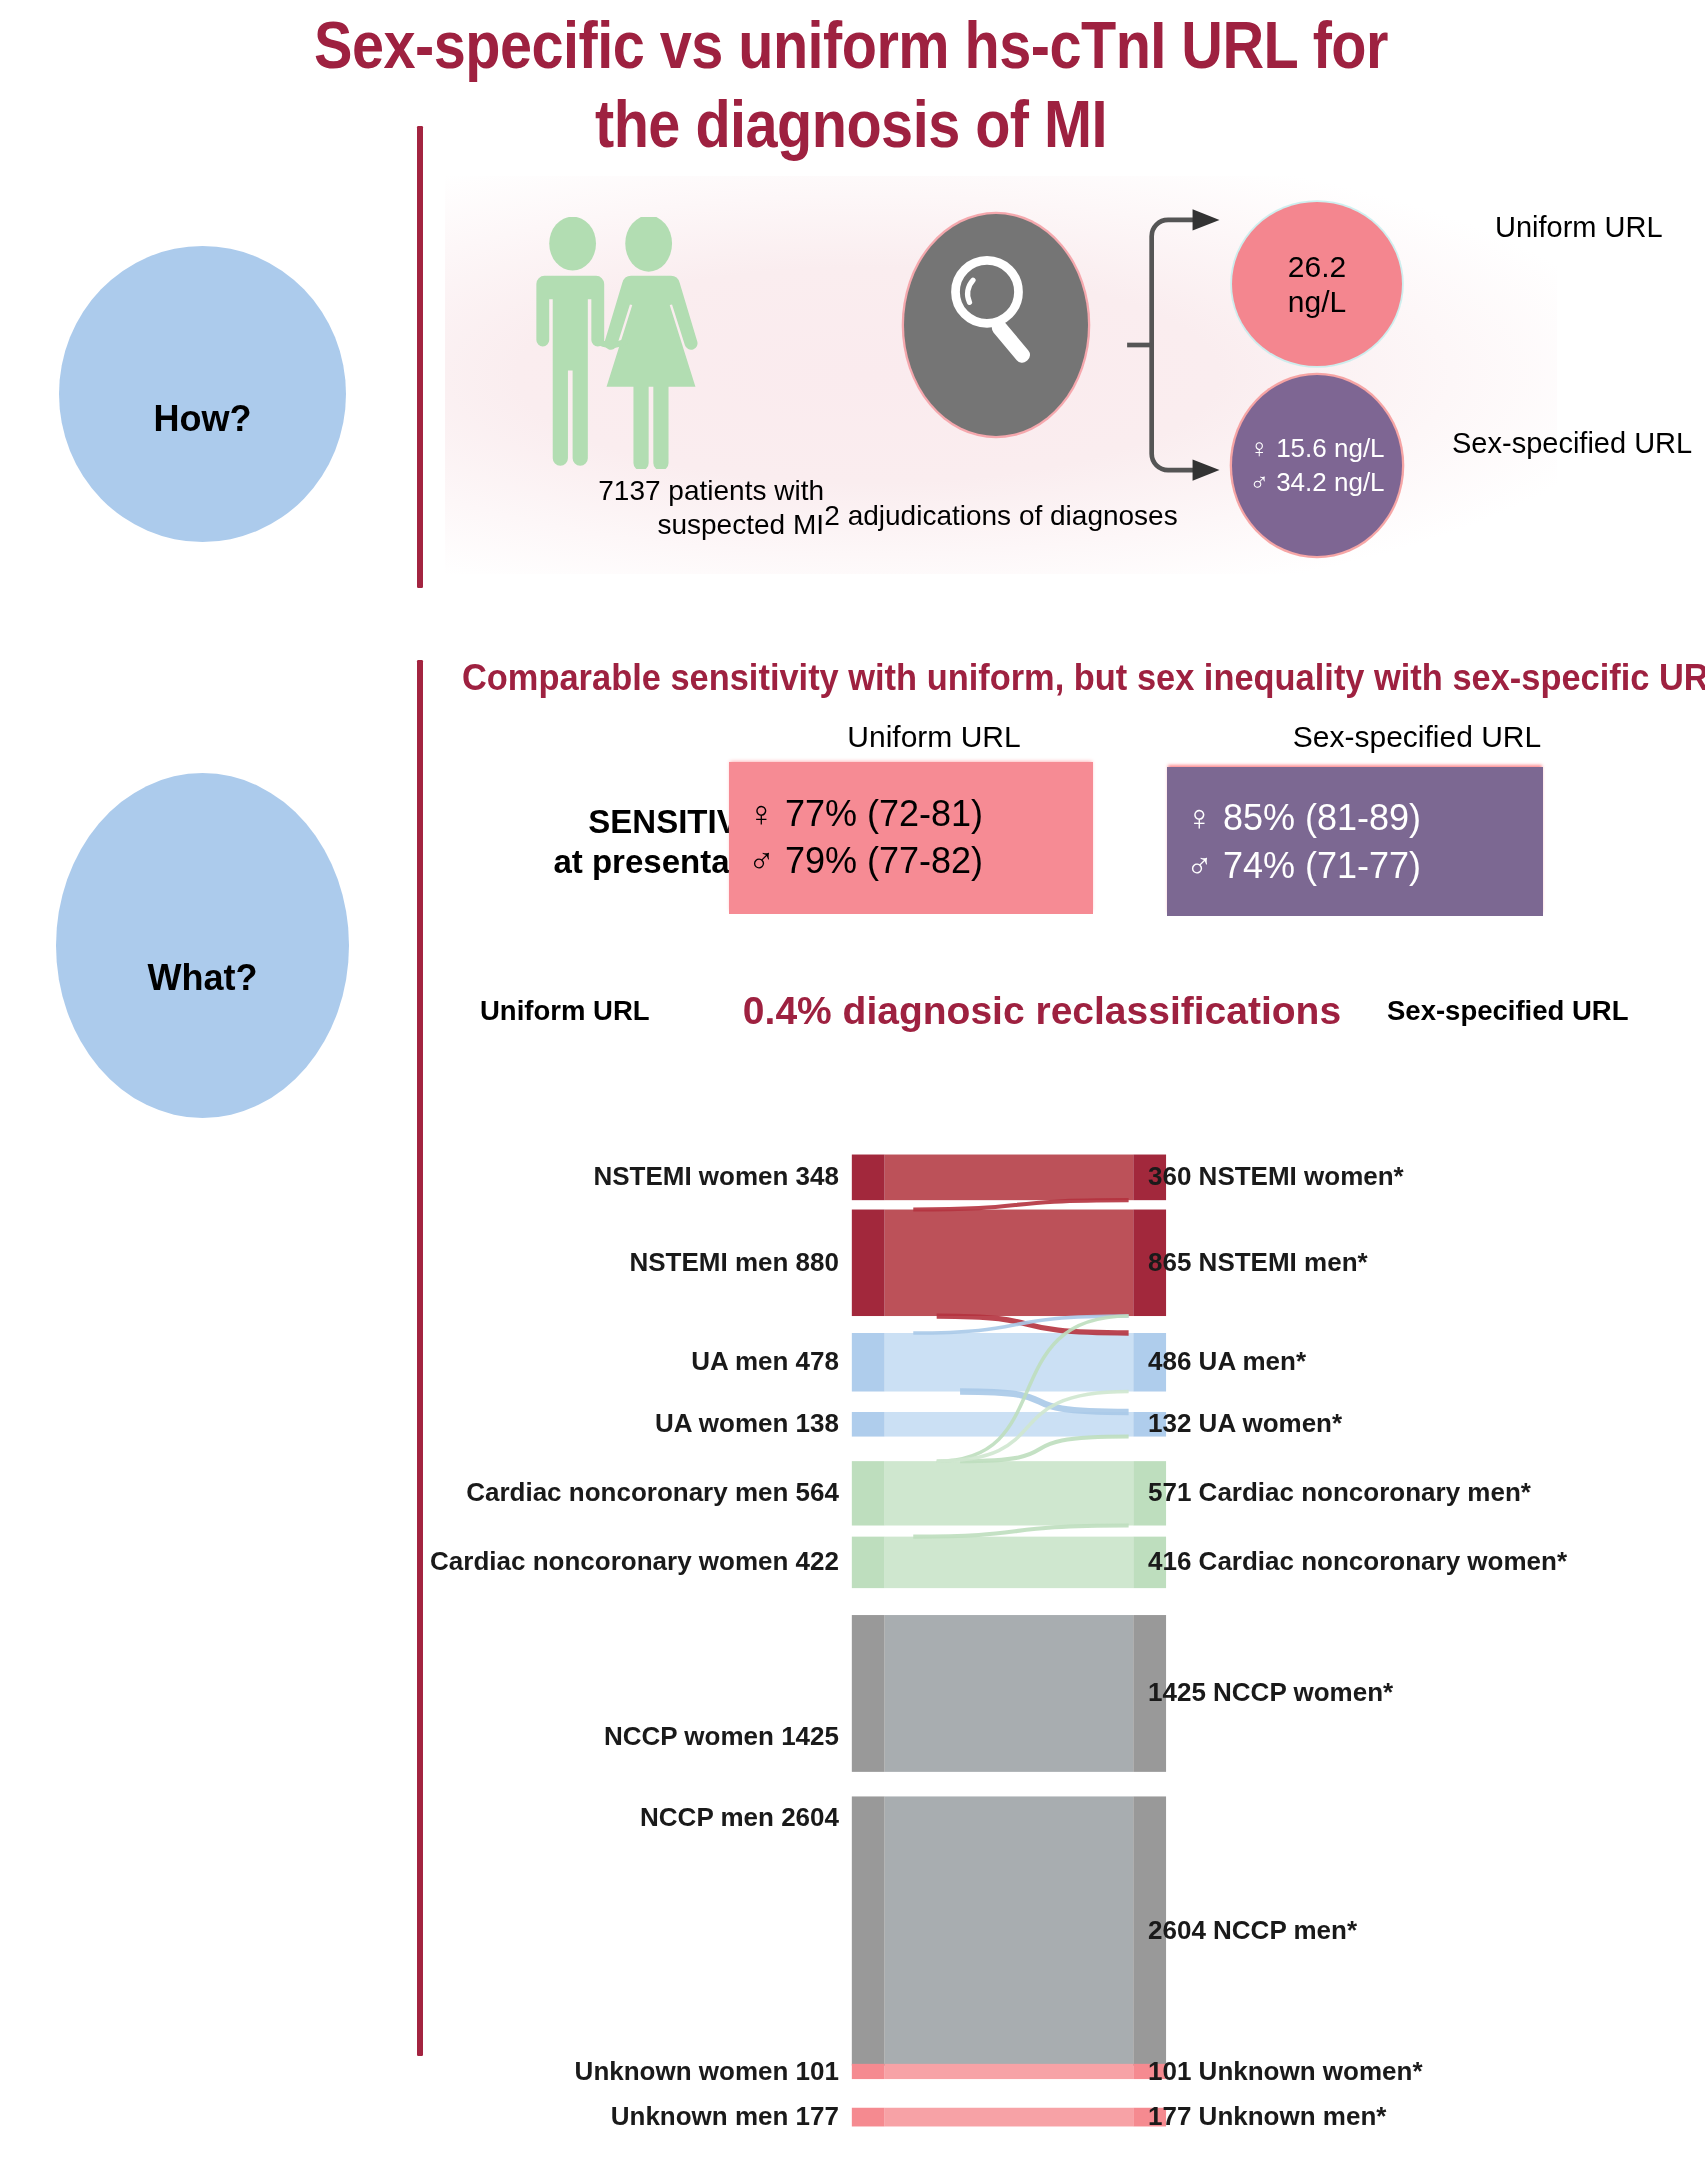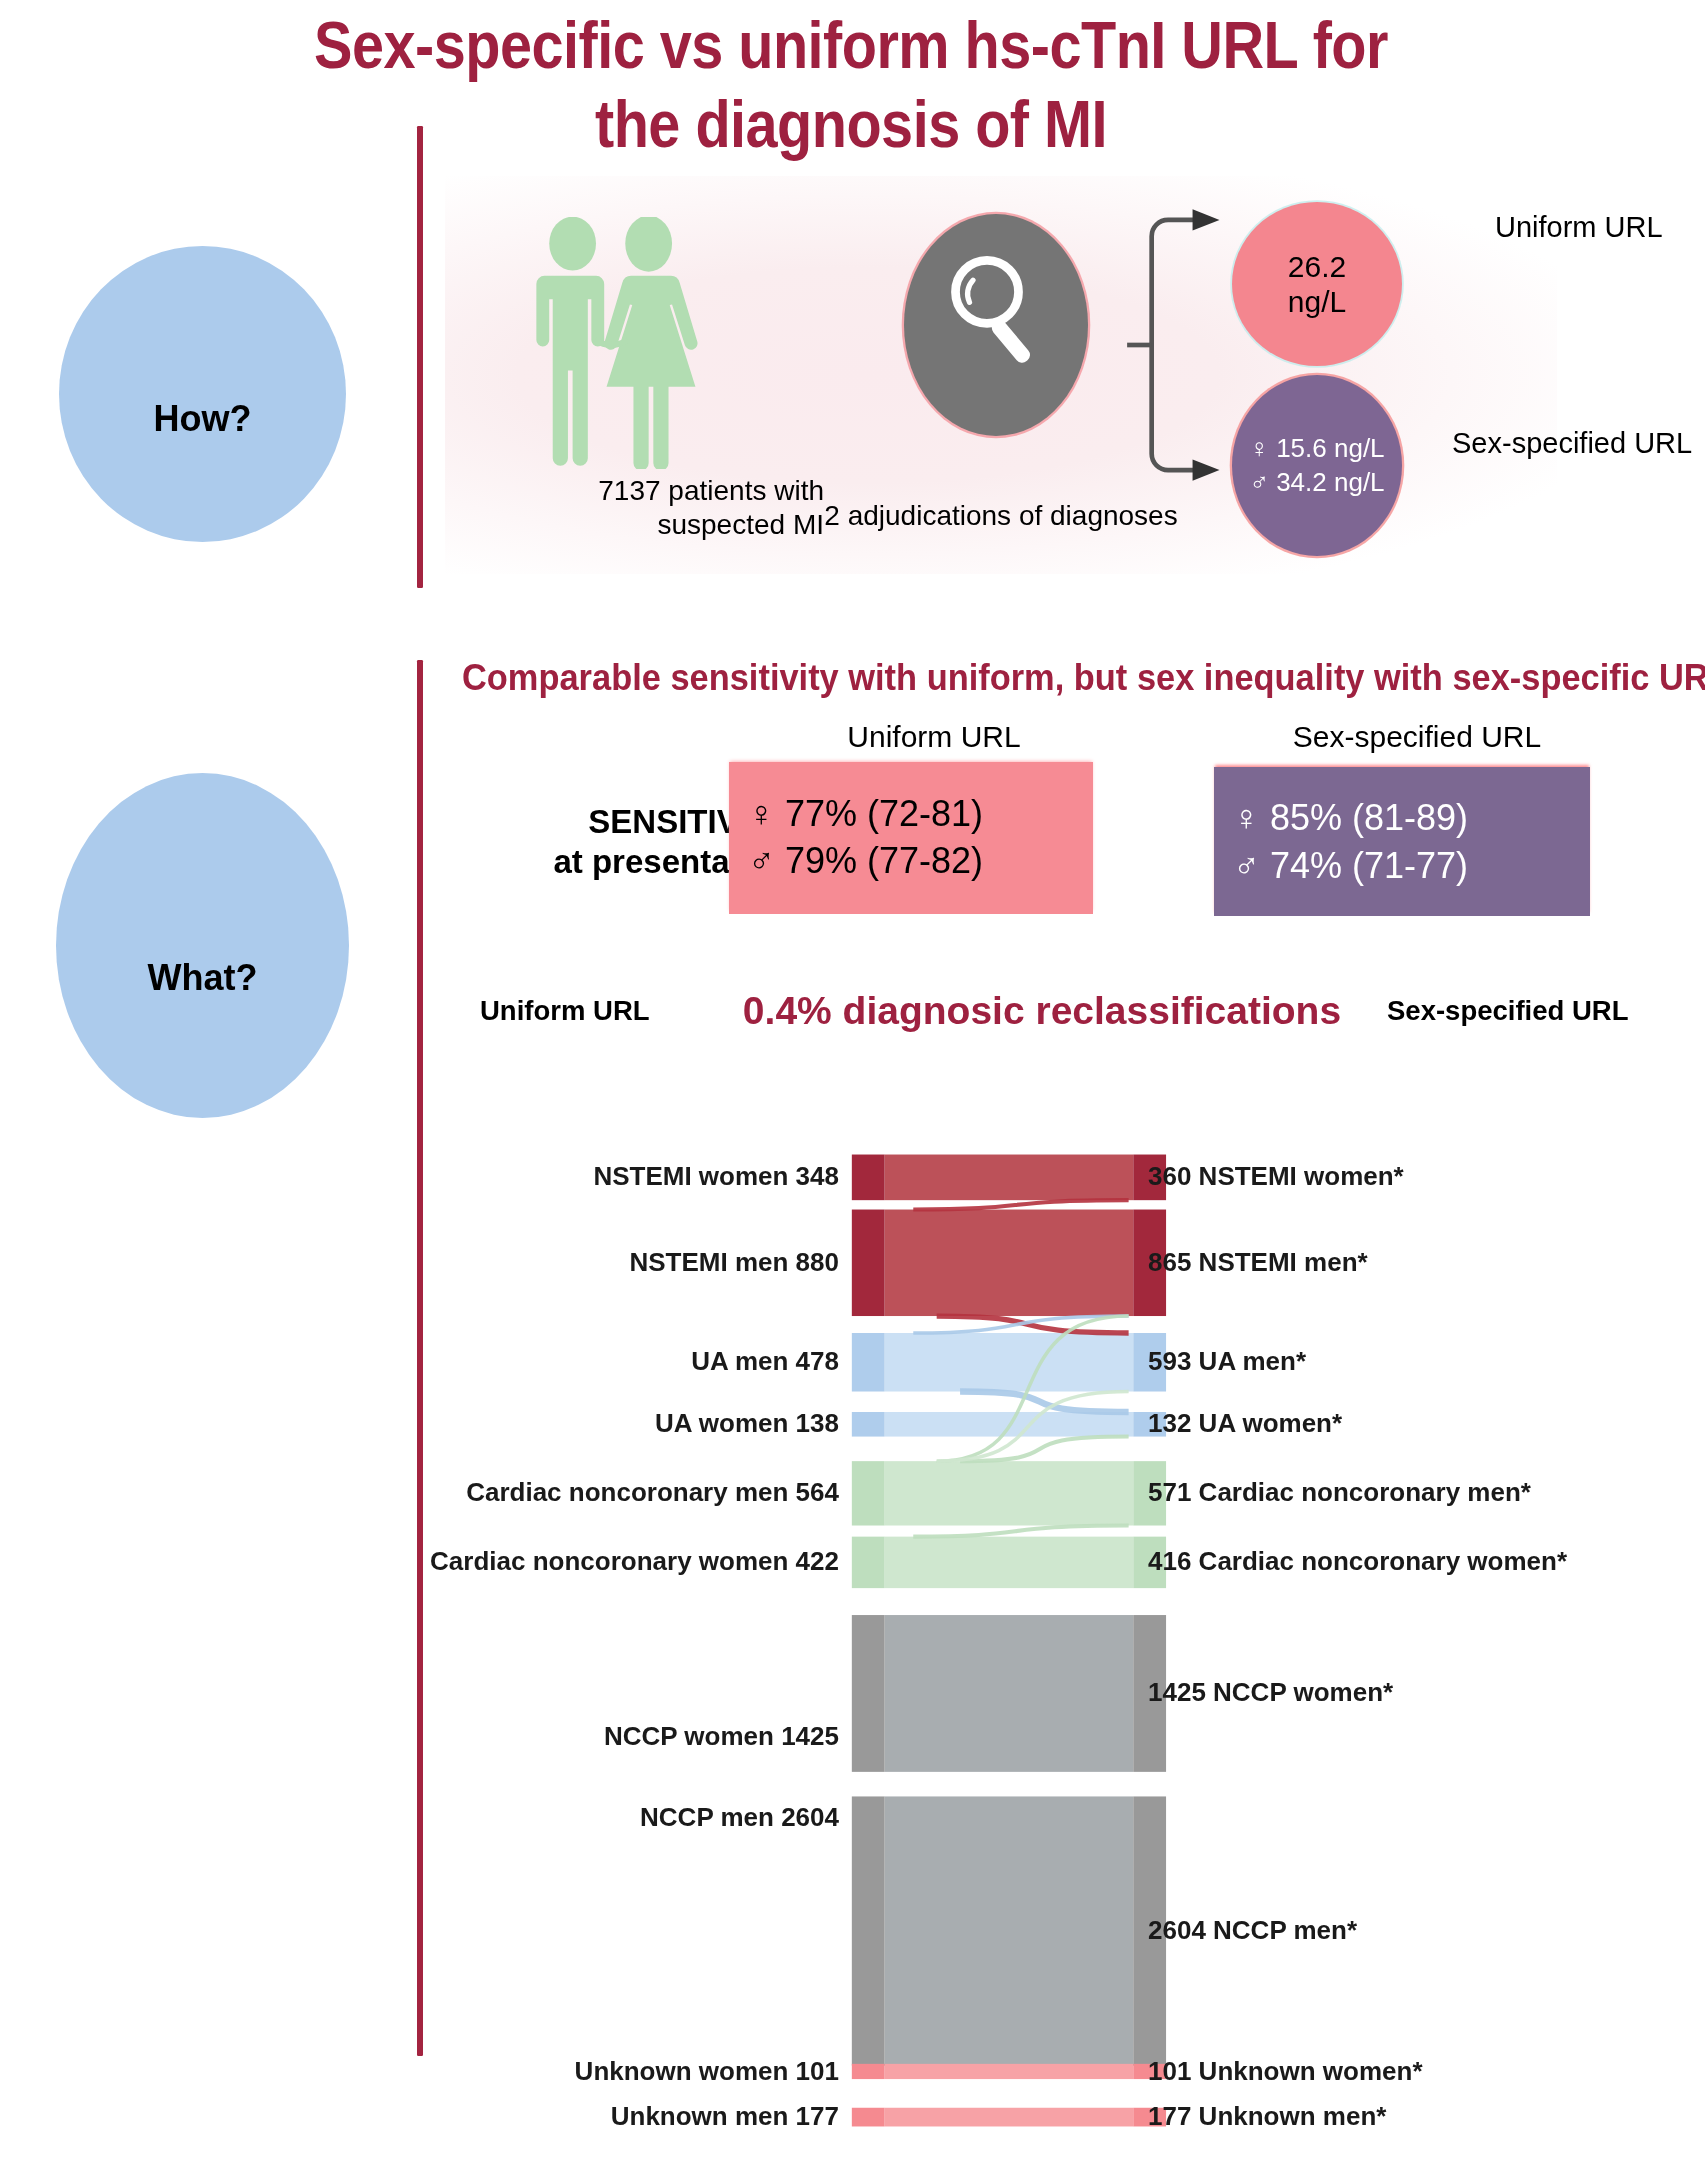--- a/index.html
+++ b/index.html
@@ -86,21 +86,21 @@
   #hdr-uniform{left:808px;top:720px;width:252px;text-align:center;font-size:30px;}
   #hdr-sexspec{left:1253px;top:720px;width:328px;text-align:center;font-size:30px;}
 
   #sens-label{left:451px;top:802px;width:339px;text-align:right;
     font-weight:bold;font-size:33px;line-height:1.22;}
 
   .sensbox{display:flex;flex-direction:column;justify-content:center;padding-left:19px;}
   #sens-uniform{left:729px;top:762px;width:345px;height:152px;background:#F68B94;
     box-shadow:0 -2.3px 3.5px -1.2px rgba(255,170,175,.9);}
   #sens-uniform div{font-size:36px;line-height:1.30;color:#000;white-space:nowrap;}
-  #sens-sexspec{left:1214px;top:767px;width:357px;height:149px;background:#7C6892;
+  #sens-sexspec{left:1167px;top:767px;width:357px;height:149px;background:#7C6892;
     box-shadow:0 -2.9px 2.9px -1.2px rgba(255,130,135,.9);}
   #sens-sexspec div{font-size:36px;line-height:1.32;color:#fff;white-space:nowrap;}
 
   #sankey-left-label{left:480px;top:995px;font-weight:bold;font-size:27.5px;}
   #sankey-right-label{left:1387px;top:995px;font-weight:bold;font-size:27.5px;}
   #reclass{left:726px;top:989px;width:632px;text-align:center;
     font-family:"Liberation Sans Narrow","Liberation Sans",sans-serif;
     font-weight:bold;font-size:39px;color:#9E2140;white-space:nowrap;}
 
   
@@ -238,21 +238,21 @@
       <rect x="1455" y="3602" width="56" height="32" fill="#F58A90"></rect>
       <rect x="1936" y="3602" width="56" height="32" fill="#F58A90"></rect>
     </g>
 </svg>
 <div id="sankey-labels">
     <div class="sk-row-label sk-left" style="top: 1161px; right: 867px;">NSTEMI women 348</div>
     <div class="sk-row-label sk-right" style="top: 1161px; left: 1148px;">360 NSTEMI women*</div>
     <div class="sk-row-label sk-left" style="top: 1247px; right: 867px;">NSTEMI men 880</div>
     <div class="sk-row-label sk-right" style="top: 1247px; left: 1148px;">865 NSTEMI men*</div>
     <div class="sk-row-label sk-left" style="top: 1346px; right: 867px;">UA men 478</div>
-    <div class="sk-row-label sk-right" style="top: 1346px; left: 1148px;">593 UA men*</div>
+    <div class="sk-row-label sk-right" style="top: 1346px; left: 1148px;">486 UA men*</div>
     <div class="sk-row-label sk-left" style="top: 1408px; right: 867px;">UA women 138</div>
     <div class="sk-row-label sk-right" style="top: 1408px; left: 1148px;">132 UA women*</div>
     <div class="sk-row-label sk-left" style="top: 1477px; right: 867px;">Cardiac noncoronary men 564</div>
     <div class="sk-row-label sk-right" style="top: 1477px; left: 1148px;">571 Cardiac noncoronary men*</div>
     <div class="sk-row-label sk-left" style="top: 1546px; right: 867px;">Cardiac noncoronary women 422</div>
     <div class="sk-row-label sk-right" style="top: 1546px; left: 1148px;">416 Cardiac noncoronary women*</div>
     <div class="sk-row-label sk-left" style="top: 1677px; right: 867px; margin-top: 44px;">NCCP women 1425</div>
     <div class="sk-row-label sk-right" style="top: 1677px; left: 1148px;">1425 NCCP women*</div>
     <div class="sk-row-label sk-left" style="top: 1802px; right: 867px;">NCCP men 2604</div>
     <div class="sk-row-label sk-right" style="top: 1915px; left: 1148px;">2604 NCCP men*</div>

